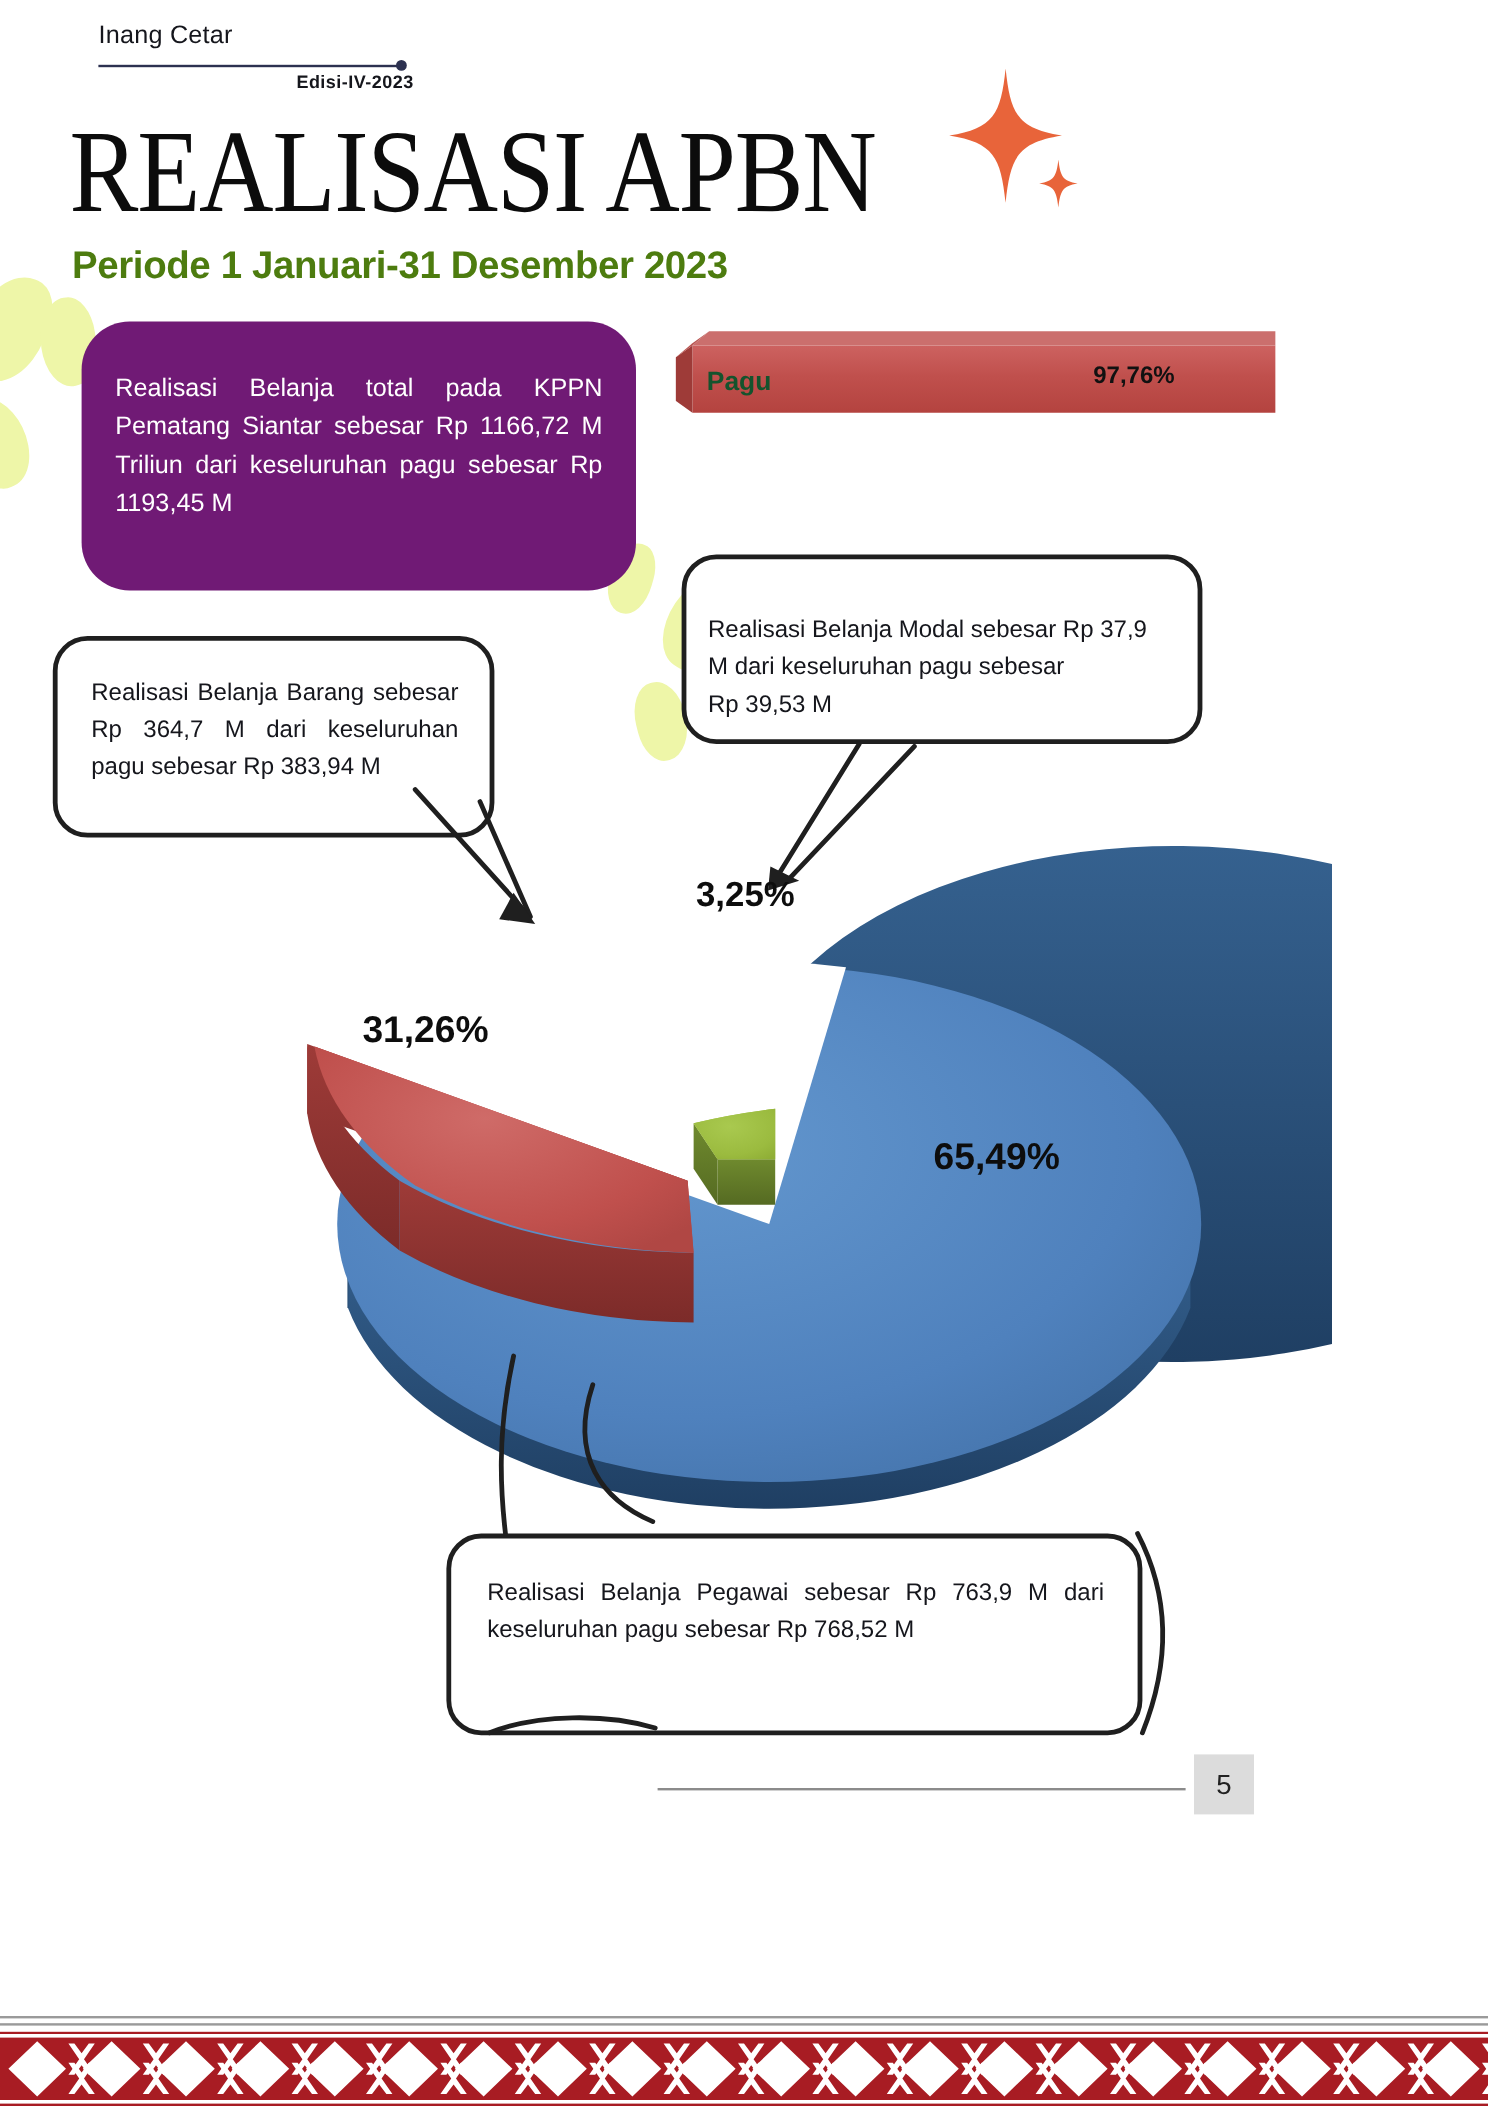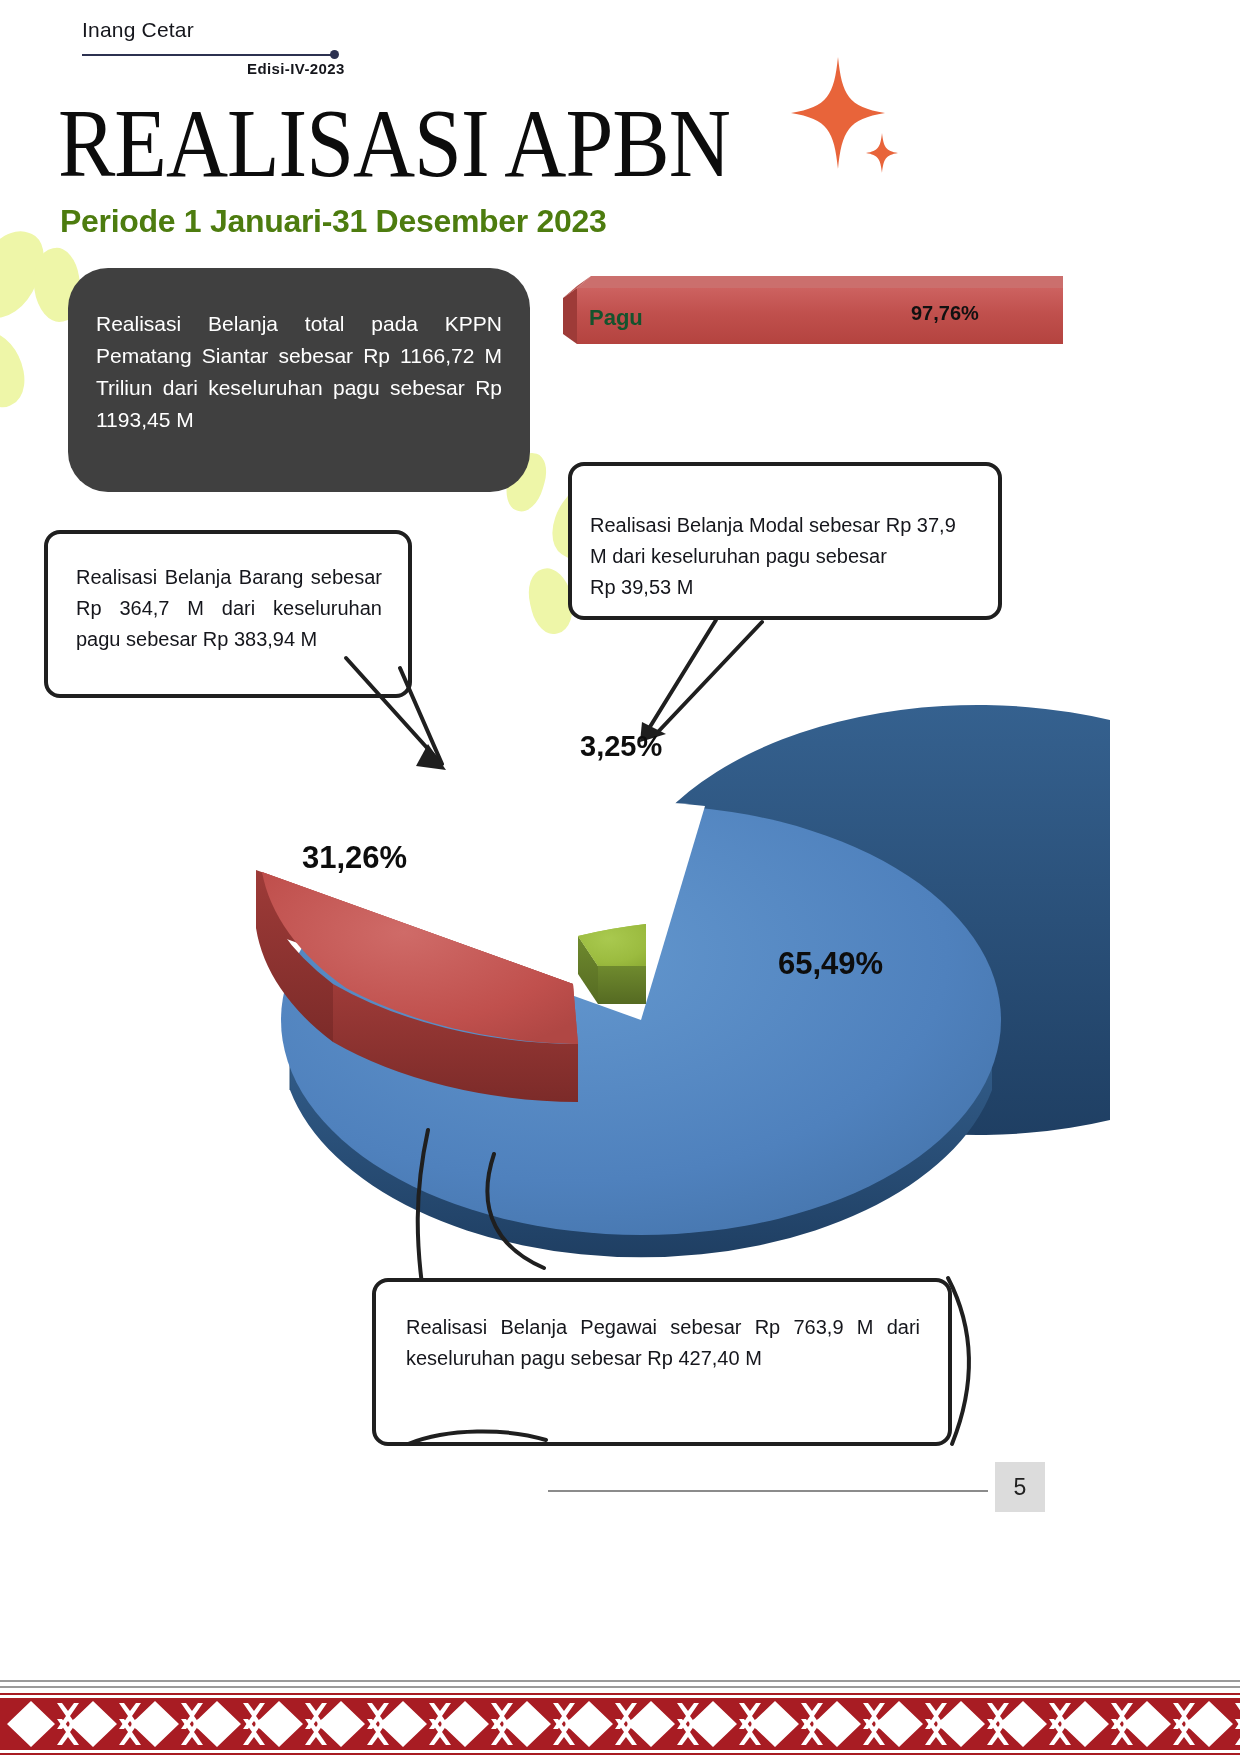--- a/index.html
+++ b/index.html
@@ -47,21 +47,21 @@
 
   
   .sparkle { position: absolute; left: 790px; top: 55px; }
 
   
   .petal { position: absolute; background: #eef6a8; border-radius: 50% 50% 50% 50%; }
 
   
   .red-box {
     position: absolute; left: 68px; top: 268px; width: 462px; height: 224px;
-    background: #404040; border-radius: 40px 40px 40px 40px;
+    background: #701a75; border-radius: 40px 40px 40px 40px;
     color: #fff;
   }
   .red-box-inner {
     padding: 40px 28px 0 28px;
     font-size: 21px; line-height: 32px; text-align: justify;
     text-align-last: left;
   }
 
   
   .bars { position: absolute; left: 563px; top: 272px; width: 500px; height: 118px; }
@@ -70,21 +70,21 @@
     position: absolute; font-size: 22px; font-weight: 700; color: #14532d;
   }
   .bar-value {
     position: absolute; font-size: 20px; font-weight: 700; color: #111;
   }
 
   
   .bubble {
     position: absolute; background: #fff;
     border: 4px solid #1f1f1f;
-    border-radius: 16px;
+    border-radius: 29px;
     color: #15161c;
   }
   .bubble-text { font-size: 20px; line-height: 31px; }
   .bubble-left { left: 44px; top: 530px; width: 368px; height: 168px; }
   .bubble-left .bubble-text {
     padding: 28px 26px 0 28px; text-align: justify; text-align-last: left;
   }
   .bubble-right { left: 568px; top: 462px; width: 434px; height: 158px; }
   .bubble-right .bubble-text { padding: 44px 22px 0 18px; }
   .bubble-bottom { left: 372px; top: 1278px; width: 580px; height: 168px; }
@@ -267,21 +267,21 @@
     <div class="slice-label" style="left:152px; top:140px; font-size:31px;">31,26%</div>
     <div class="slice-label" style="left:430px; top:30px; font-size:29px;">3,25%</div>
     <div class="slice-label" style="left:628px; top:246px; font-size:31px;">65,49%</div>
   </div>
 
   <svg style="position:absolute; left:398px; top:1124px;" width="220" height="200">
     <path d="M30 6 C16 70 18 120 26 176" stroke="#1f1f1f" stroke-width="4" fill="none" stroke-linecap="round"></path>
     <path d="M96 30 C76 90 104 126 146 144" stroke="#1f1f1f" stroke-width="4" fill="none" stroke-linecap="round"></path>
   </svg>
   <div class="bubble bubble-bottom">
-    <div class="bubble-text">Realisasi Belanja Pegawai sebesar Rp 763,9 M dari keseluruhan pagu sebesar Rp 427,40 M</div>
+    <div class="bubble-text">Realisasi Belanja Pegawai sebesar Rp 763,9 M dari keseluruhan pagu sebesar Rp 768,52 M</div>
   </div>
   <svg style="position:absolute; left:930px; top:1268px;" width="70" height="190">
     <path d="M18 10 C44 60 46 116 22 176" stroke="#1f1f1f" stroke-width="4" fill="none" stroke-linecap="round"></path>
   </svg>
   <svg style="position:absolute; left:398px; top:1420px;" width="160" height="40">
     <path d="M10 24 C50 8 108 8 148 20" stroke="#1f1f1f" stroke-width="4" fill="none" stroke-linecap="round"></path>
   </svg>
 
   <div class="footer-rule"></div>
   <div class="page-num-box">5</div>

